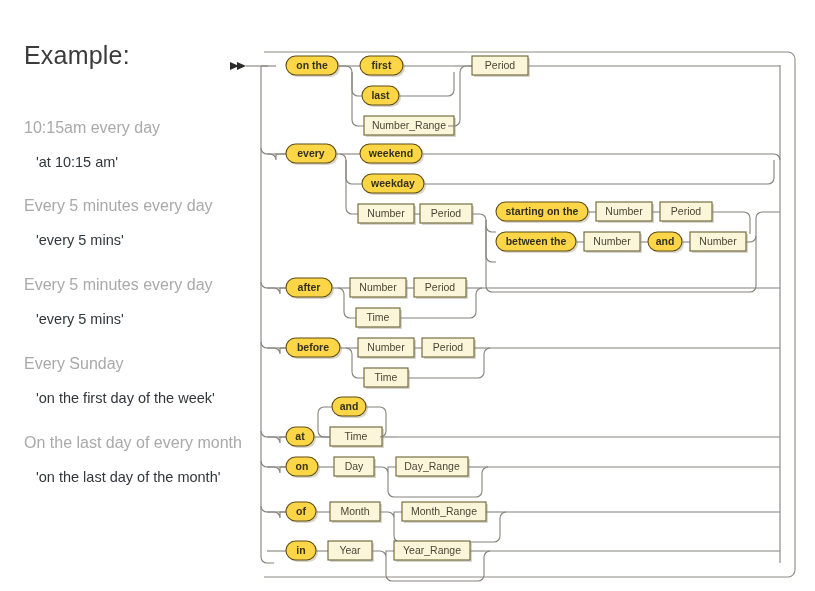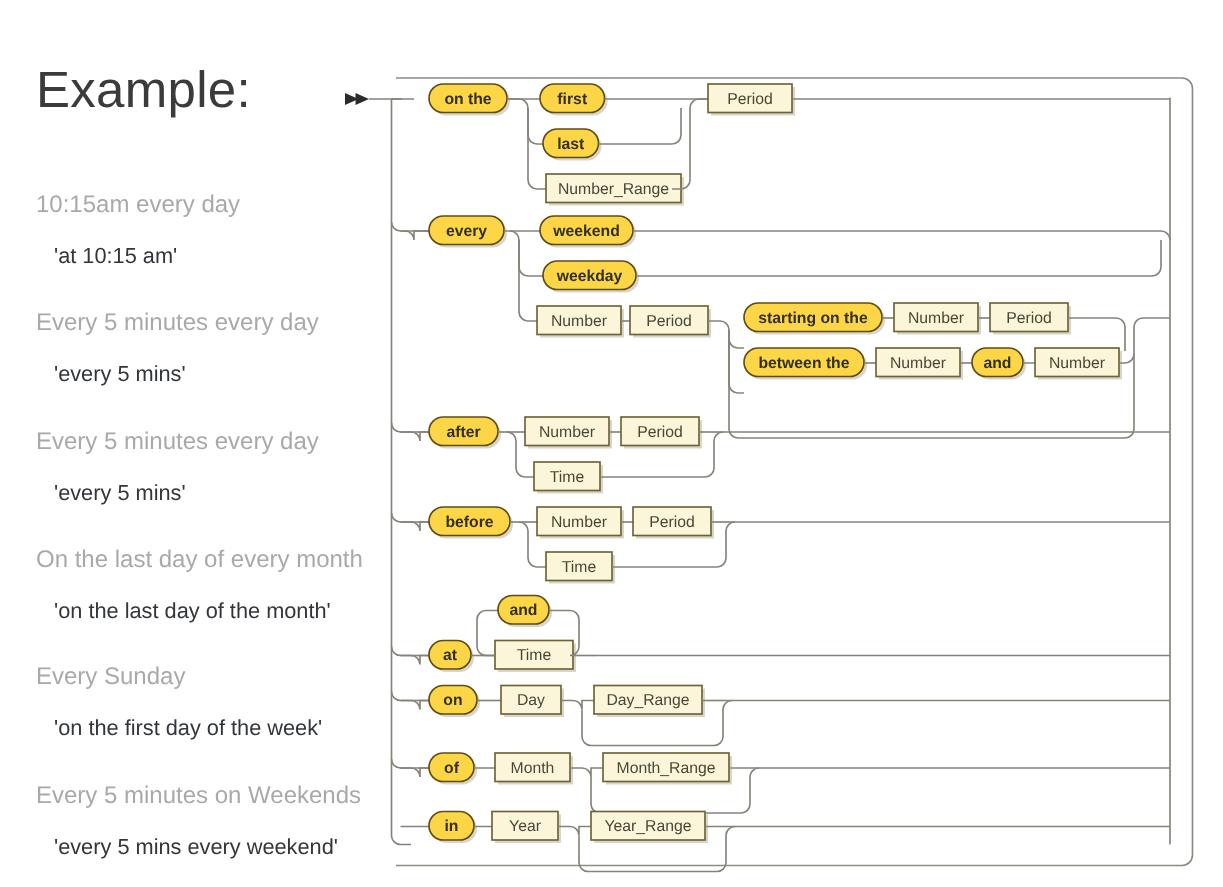--- a/index.html
+++ b/index.html
@@ -12,21 +12,21 @@
   }
   #root{position:absolute;inset:0;}
 
   
   .left-col{
     position:absolute;
     left:24px; top:42px;
     width:222px;
   }
   .example-title{
-    font-size:34px;
+    font-size:25px;
     color:#3b3b3b;
     font-weight:400;
     letter-spacing:.2px;
     margin:0 0 46px 0;
     line-height:1.1;
   }
   .ex-item{margin-bottom:21px;}
   .ex-desc{
     font-size:16px;
     color:#a9a9a9;
@@ -74,30 +74,26 @@
     </div>
     <div class="ex-item">
       <p class="ex-desc">Every 5 minutes every day</p>
       <p class="ex-code">'every 5 mins'</p>
     </div>
     <div class="ex-item">
       <p class="ex-desc">Every 5 minutes every day</p>
       <p class="ex-code">'every 5 mins'</p>
     </div>
     <div class="ex-item">
-      <p class="ex-desc">On the last day of every month</p>
-      <p class="ex-code">'on the last day of the month'</p>
-    </div>
-    <div class="ex-item">
       <p class="ex-desc">Every Sunday</p>
       <p class="ex-code">'on the first day of the week'</p>
     </div>
     <div class="ex-item">
-      <p class="ex-desc">Every 5 minutes on Weekends</p>
-      <p class="ex-code">'every 5 mins every weekend'</p>
+      <p class="ex-desc">On the last day of every month</p>
+      <p class="ex-code">'on the last day of the month'</p>
     </div>
   </div>
 
   <div class="diagram-wrap">
   <svg width="587" height="555" viewBox="0 0 587 555" xmlns="http://www.w3.org/2000/svg">
 
     <g>
       <path class="arrow" d="M2,26 L11,30 L2,34 Z"></path>
       <path class="arrow" d="M9,26 L18,30 L9,34 Z"></path>
       <path class="rail" d="M18,30 H40"></path>

